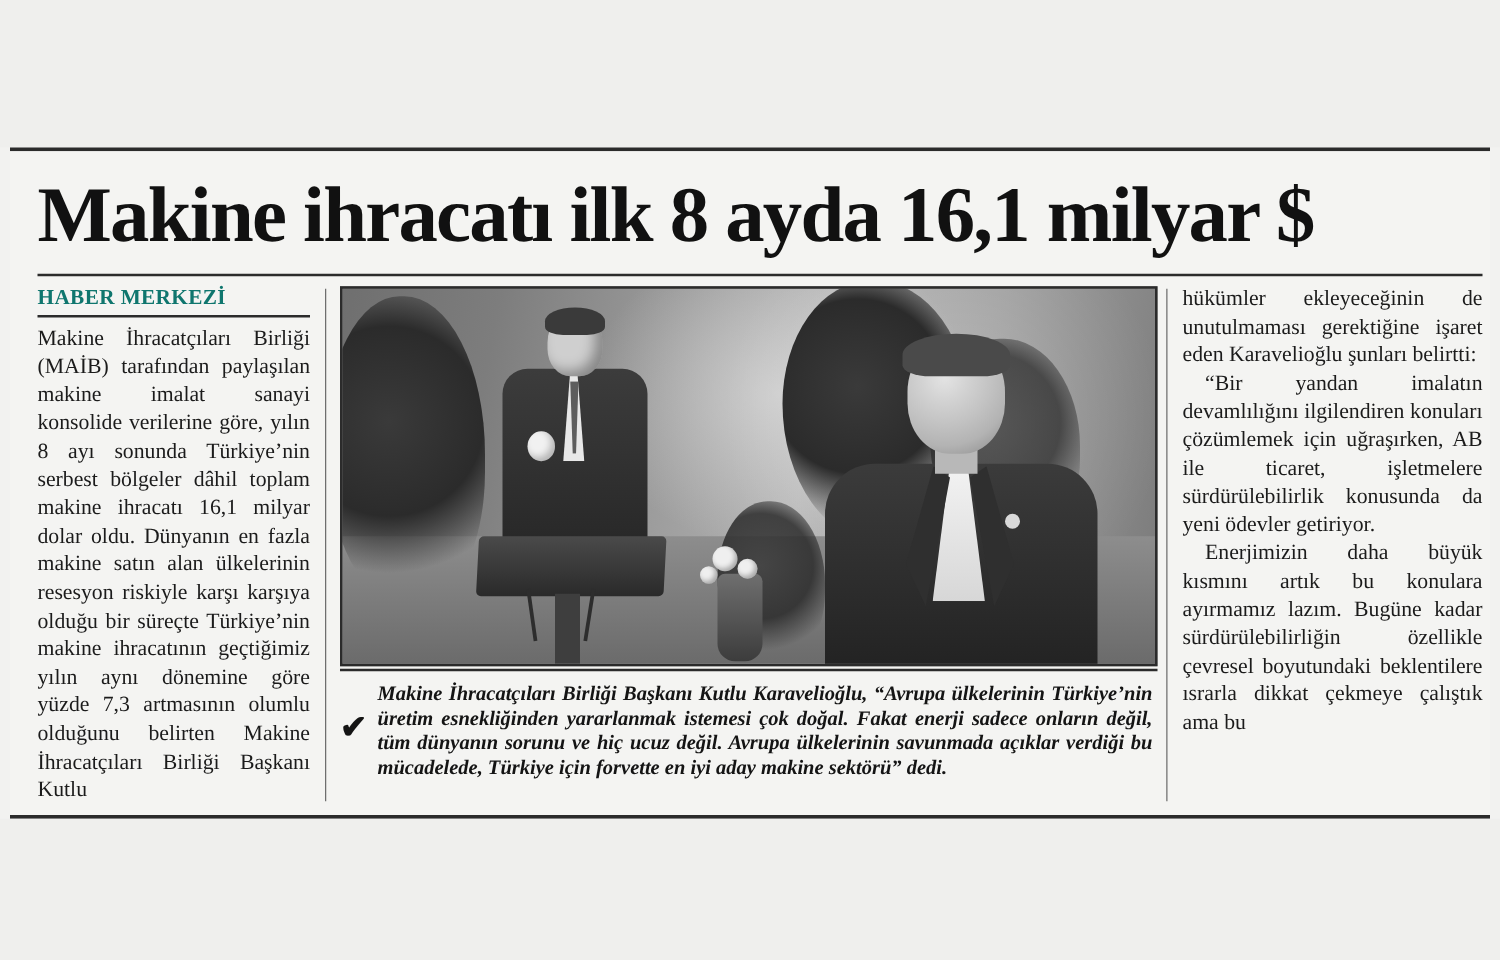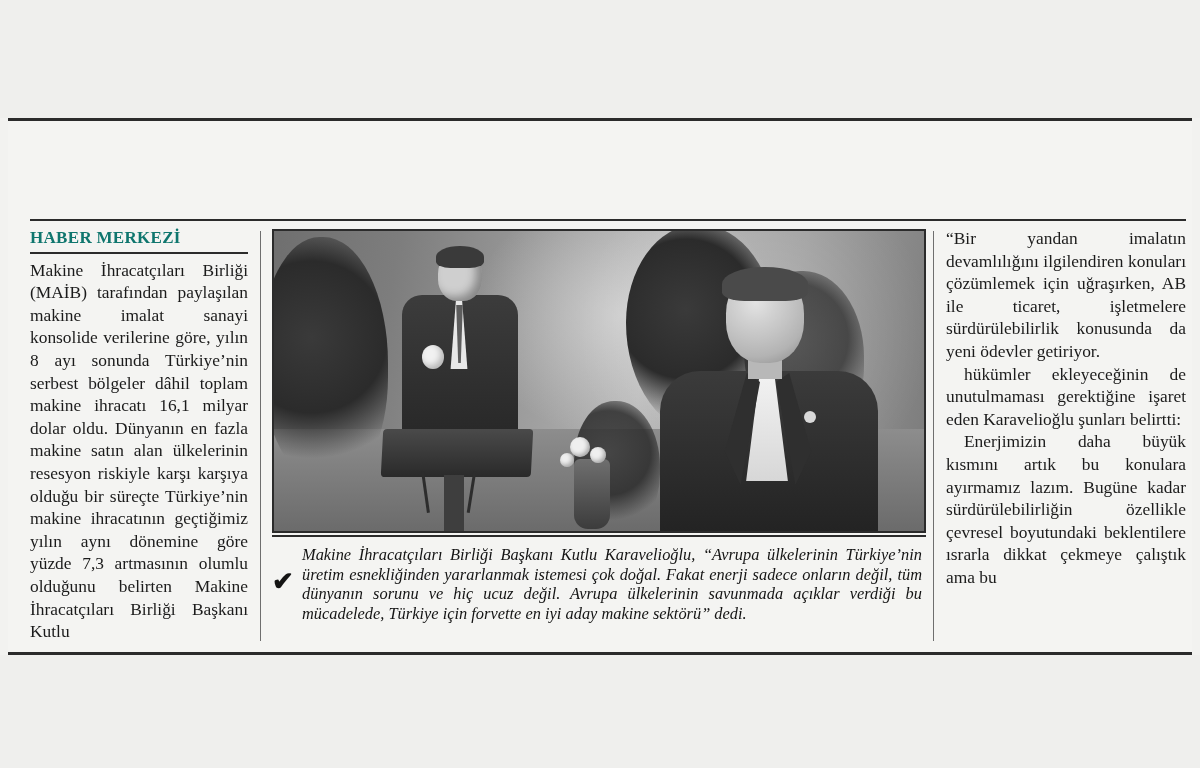--- a/index.html
+++ b/index.html
@@ -337,37 +337,38 @@
     line-height: 26px;
     font-weight: bold;
     color: #141414;
   }
   .caption-text {
     position: absolute;
     left: 30px; top: 6px;
     width: 620px;
     font-family: "Liberation Serif", serif;
     font-style: italic;
-    font-weight: normal;
+    font-weight: bold;
     font-size: 16.4px;
     line-height: 19.6px;
     text-align: justify;
     color: #141414;
   }
 </style>
 </head>
 <body>
 
 <div id="page">
 
   <div class="top-band"></div>
   <div class="rule rule-top"></div>
 
   <div class="article">
 
+    <div class="headline">Makine ihracatı ilk 8 ayda 16,1 milyar $</div>
     <div class="headline-rule"></div>
 
     <div class="col-divider divider-a"></div>
     <div class="col-divider divider-b"></div>
 
     <div class="col col-left">
       <div class="byline">HABER MERKEZİ</div>
       <div class="byline-rule"></div>
       <p>Makine İhracatçıları Birliği (MAİB) tarafından paylaşılan makine imalat sanayi konsolide verilerine göre, yılın 8 ayı sonunda Türkiye’nin serbest bölgeler dâhil toplam makine ihracatı 16,1 milyar dolar oldu. Dünyanın en fazla makine satın alan ülkelerinin resesyon riskiyle karşı karşıya olduğu bir süreçte Türkiye’nin makine ihracatının geçtiğimiz yılın aynı dönemine göre yüzde 7,3 artmasının olumlu olduğunu belirten Makine İhracatçıları Birliği Başkanı Kutlu</p>
     </div>
@@ -414,22 +415,22 @@
       </div>
     </div>
 
     <div class="caption-box">
       <div class="caption-rule"></div>
       <div class="check">✔</div>
       <div class="caption-text">Makine İhracatçıları Birliği Başkanı Kutlu Karavelioğlu, “Avrupa ülkelerinin Türkiye’nin üretim esnekliğinden yararlanmak istemesi çok doğal. Fakat enerji sadece onların değil, tüm dünyanın sorunu ve hiç ucuz değil. Avrupa ülkelerinin savunmada açıklar verdiği bu mücadelede, Türkiye için forvette en iyi aday makine sektörü” dedi.</div>
     </div>
 
     <div class="col col-right">
+      <p>hükümler ekleyeceğinin de unutulmaması gerektiğine işaret eden Karavelioğlu şunları belirtti:</p>
       <p>“Bir yandan imalatın devamlılığını ilgilendiren konuları çözümlemek için uğraşırken, AB ile ticaret, işletmelere sürdürülebilirlik konusunda da yeni ödevler getiriyor.</p>
-      <p>hükümler ekleyeceğinin de unutulmaması gerektiğine işaret eden Karavelioğlu şunları belirtti:</p>
       <p>Enerjimizin daha büyük kısmını artık bu konulara ayırmamız lazım. Bugüne kadar sürdürülebilirliğin özellikle çevresel boyutundaki beklentilere ısrarla dikkat çekmeye çalıştık ama bu</p>
     </div>
 
   </div>
 
   <div class="rule rule-bottom"></div>
   <div class="bottom-band"></div>
 </div>
 
 </body></html>

